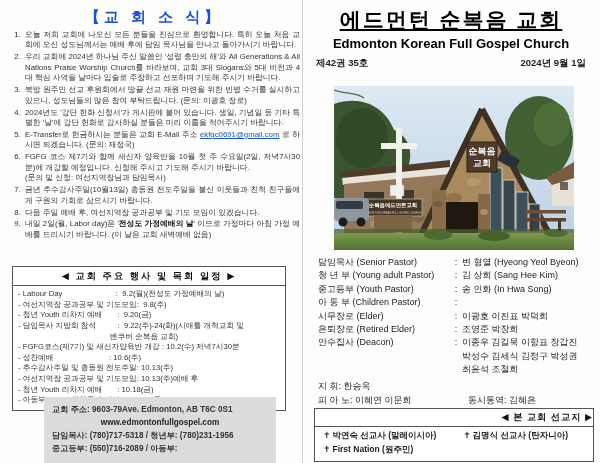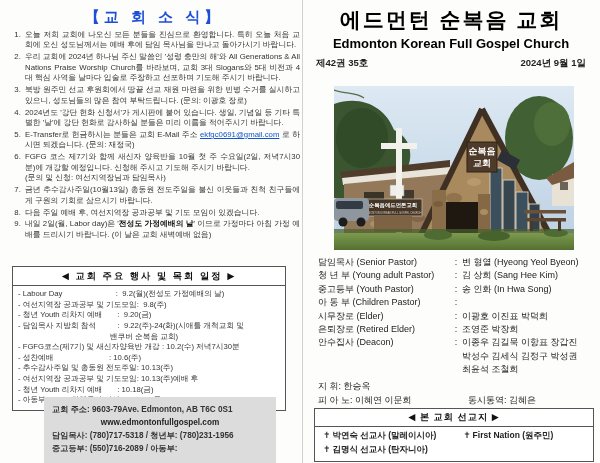--- a/index.html
+++ b/index.html
@@ -23,38 +23,38 @@
   .schedule-title{font-size:9.3px;font-weight:bold;text-align:center;letter-spacing:2px;border-bottom:1px solid #555;padding:2.5px 0;color:#111;}
   .schedule-body{padding:3px 5px 4px;font-size:7.7px;line-height:1.38;color:#333;}
   .schedule-item{white-space:pre-wrap;}
 
   .contact-box{position:absolute;left:44px;top:397px;width:216px;background:#dcdcdc;
     font-size:8.2px;font-weight:bold;color:#333;padding:6px 8px 7px;line-height:1.6;}
   .contact-box .website{text-align:center;color:#222;}
 
   
   .col-right{position:absolute;left:308px;top:4px;width:286px;}
-  .title-ko{font-size:21px;font-weight:bold;text-align:center;letter-spacing:2px;margin:2px 0 0;color:#000;}
+  .title-ko{font-size:21px;font-weight:bold;text-align:center;letter-spacing:2px;margin:2px 0 0;color:#000;text-decoration:underline;}
   .title-en{font-size:13px;font-weight:bold;text-align:center;margin-top:2px;color:#000;}
   .issue-row{display:flex;justify-content:space-between;font-size:9.5px;font-weight:bold;margin-top:6px;padding:0 8px;color:#222;}
 
   .photo{position:absolute;left:334px;top:86px;width:240px;height:164px;}
 
   .staff{position:absolute;left:318px;top:256px;width:276px;font-size:9px;line-height:13.4px;color:#222;}
   .staff-row{display:flex;}
   .staff-label{width:132px;white-space:pre;}
   .staff-colon{width:12px;text-align:center;}
   .staff-value{white-space:pre-line;flex:1;}
 
   .music{position:absolute;left:318px;top:380px;width:276px;font-size:9px;line-height:13.5px;color:#222;}
   .music-row2{display:flex;}
   .music-piano{width:150px;}
 
   .mission-box{position:absolute;left:314px;top:408px;width:278px;border:1px solid #555;background:#fff;}
-  .mission-title{font-size:9.2px;font-weight:bold;text-align:center;letter-spacing:1px;border-bottom:1px solid #555;padding:2px 0;color:#111;}
+  .mission-title{font-size:9.2px;font-weight:bold;text-align:right;letter-spacing:1px;border-bottom:1px solid #555;padding:2px 0;color:#111;}
   .mission-body{padding:3px 8px 5px;font-size:8.5px;font-weight:600;color:#222;
     display:grid;grid-template-columns:1.15fr 1fr;row-gap:2px;}
 </style>
 </head>
 <body>
 
 <div class="page">
   <div class="divider"></div>
 
   <div class="col-left">
@@ -260,17 +260,17 @@
         <span>동시통역:</span>
         <span>김혜은</span>
       </span>
     </div>
   </div>
 
   <div class="mission-box">
     <div class="mission-title">◀ 본 교회 선교지 ▶</div>
     <div class="mission-body">
       <span>✝ 박연숙 선교사 (말레이시아)</span>
+      <span>✝ 김명식 선교사 (탄자니아)</span>
       <span>✝ First Nation (원주민)</span>
-      <span>✝ 김명식 선교사 (탄자니아)</span>
     </div>
   </div>
 </div>
 
 </body></html>

